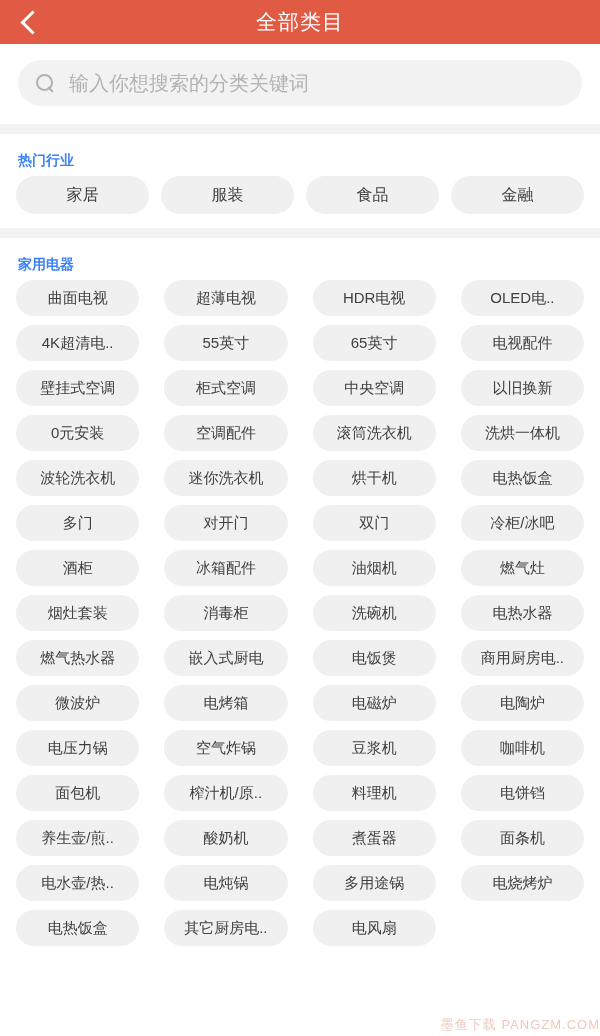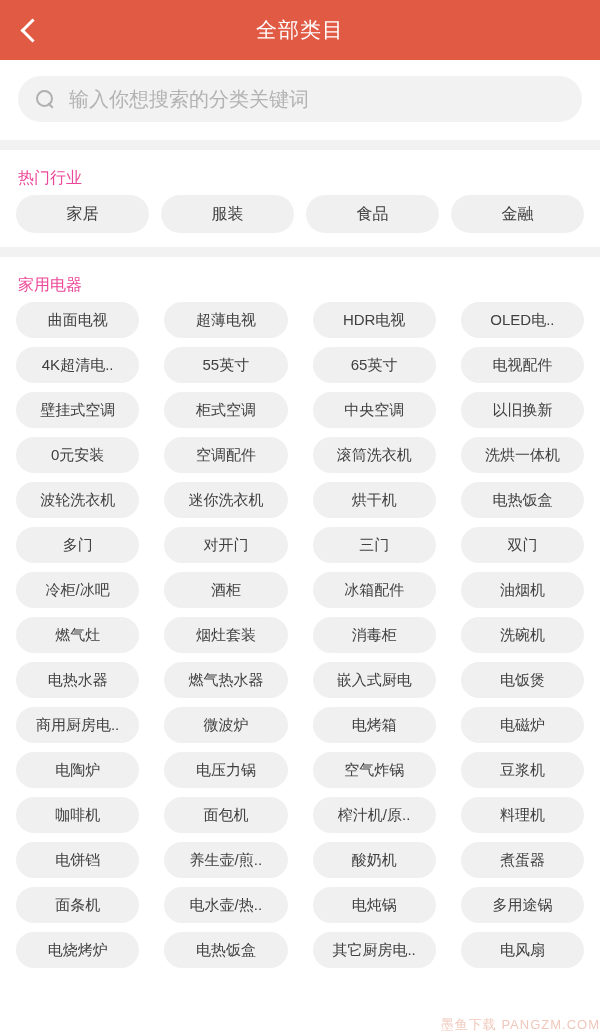--- a/index.html
+++ b/index.html
@@ -8,21 +8,21 @@
     width: 600px;
     height: 1036px;
     background: #ffffff;
     font-family: "Liberation Sans", "DejaVu Sans", sans-serif;
     overflow: hidden;
     position: relative;
   }
 
   
   .header {
-    height: 60px;
+    height: 44px;
     background: #e05a44;
     display: flex;
     align-items: center;
     position: relative;
   }
   .back-btn {
     width: 58px;
     height: 58px;
     display: flex;
     align-items: center;
@@ -98,23 +98,23 @@
 
   
   .divider {
     height: 10px;
     background: #f2f2f2;
   }
 
   
   .section { background: #ffffff; padding: 0 16px; }
   .section-title {
-    font-size: 16px;
-    color: #ec4899;
-    font-weight: normal;
+    font-size: 14px;
+    color: #3b82f6;
+    font-weight: bold;
     padding: 18px 2px 6px 2px;
   }
   .grid {
     display: grid;
     grid-template-columns: repeat(4, 1fr);
     gap: 10px 12px;
     padding-bottom: 14px;
   }
   .chip {
     height: 36px;
@@ -196,21 +196,20 @@
     <div class="chip">0元安装</div>
     <div class="chip">空调配件</div>
     <div class="chip">滚筒洗衣机</div>
     <div class="chip">洗烘一体机</div>
     <div class="chip">波轮洗衣机</div>
     <div class="chip">迷你洗衣机</div>
     <div class="chip">烘干机</div>
     <div class="chip">电热饭盒</div>
     <div class="chip">多门</div>
     <div class="chip">对开门</div>
-    <div class="chip">三门</div>
     <div class="chip">双门</div>
     <div class="chip">冷柜/冰吧</div>
     <div class="chip">酒柜</div>
     <div class="chip">冰箱配件</div>
     <div class="chip">油烟机</div>
     <div class="chip">燃气灶</div>
     <div class="chip">烟灶套装</div>
     <div class="chip">消毒柜</div>
     <div class="chip">洗碗机</div>
     <div class="chip">电热水器</div>

